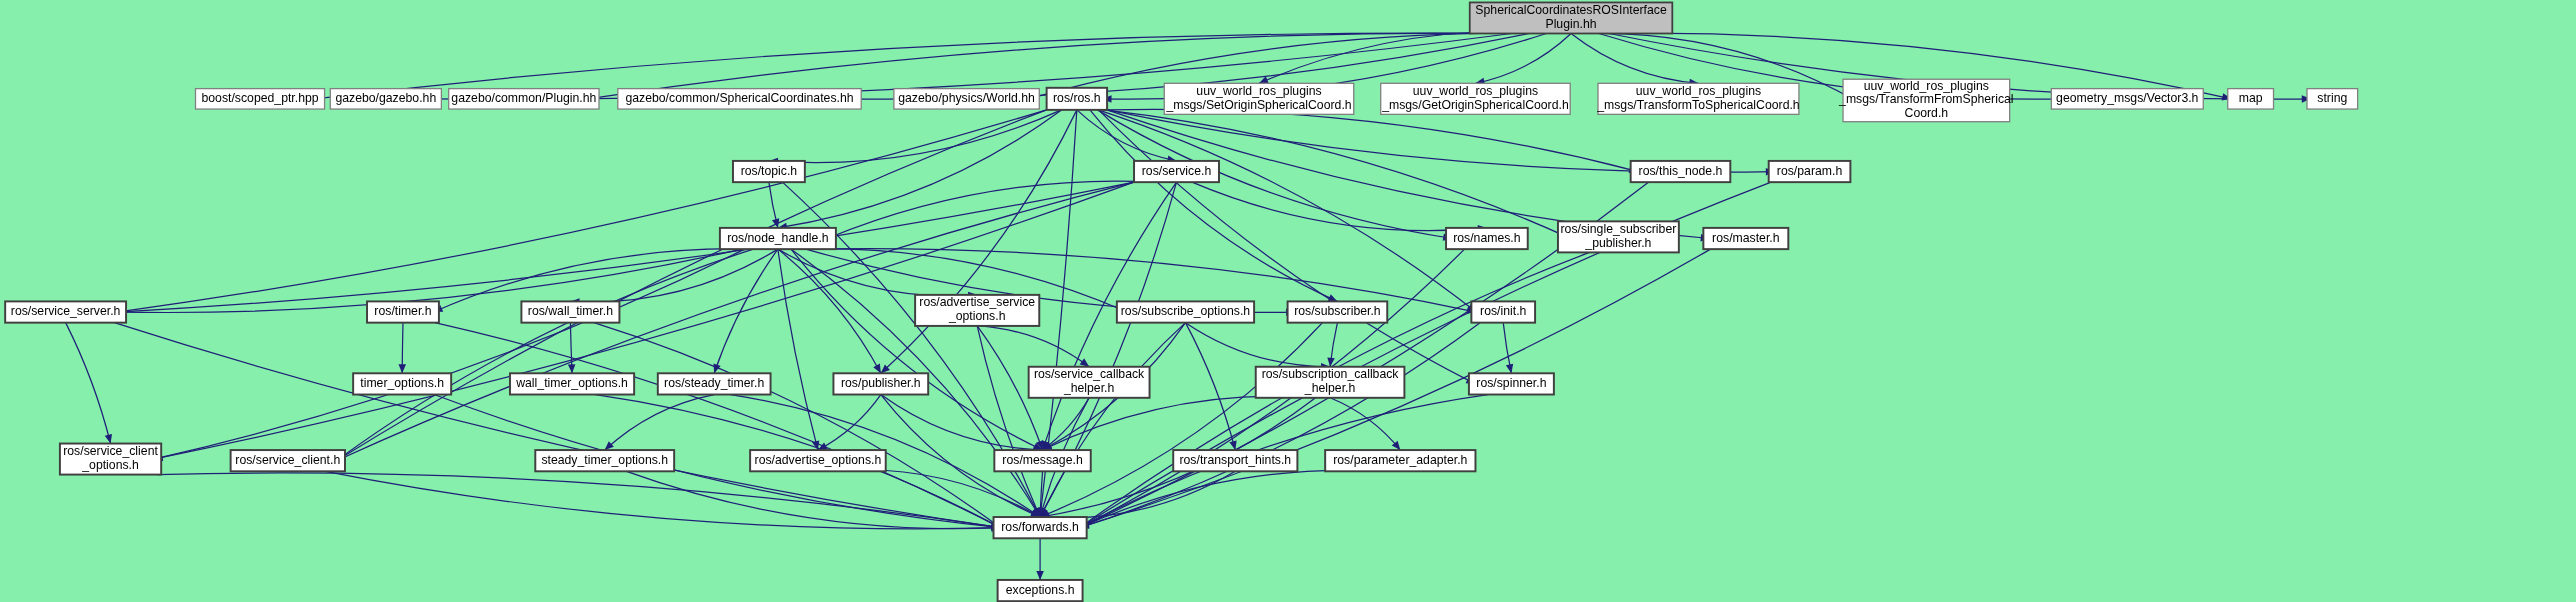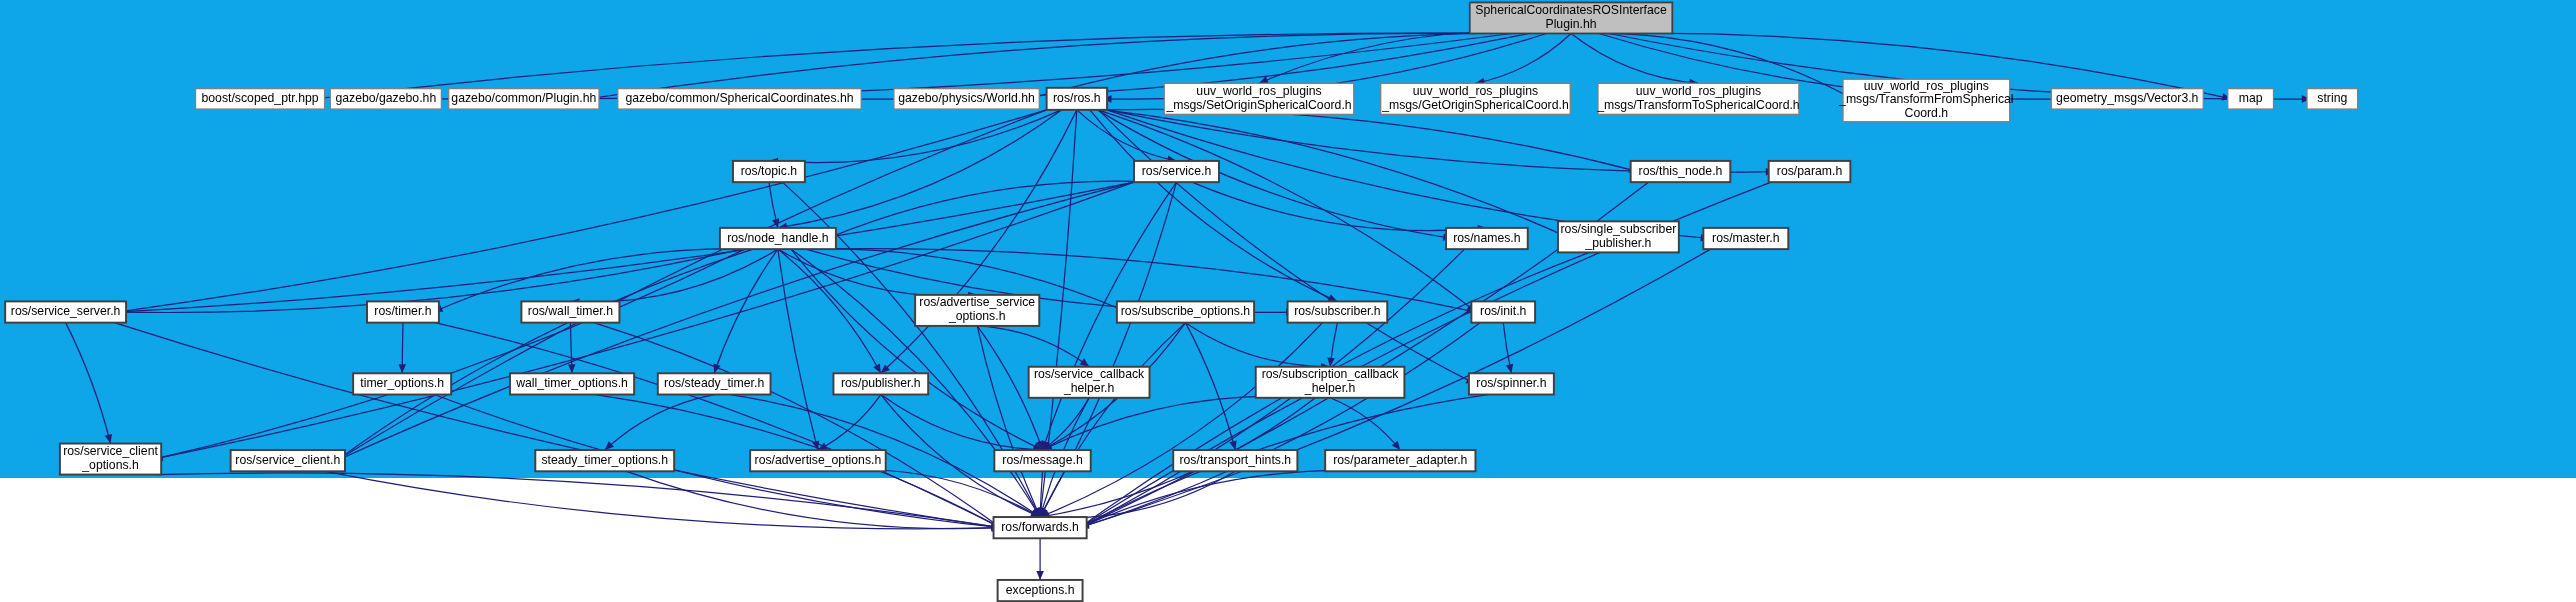--- a/index.html
+++ b/index.html
@@ -10,22 +10,22 @@
   }
   body {
     font-family: "Liberation Sans", sans-serif;
     width: 2576px;
     height: 602px;
     overflow: hidden;
   }
   #graph-root {
     position: relative;
     width: 2576px;
-    height: 478px;
-    background: #0ea5e9;
+    height: 602px;
+    background: #86efac;
   }
   #graph-svg {
     position: absolute;
     left: 0;
     top: 0;
     width: 2576px;
     height: 602px;
     display: block;
   }
   .gnode-rect {

